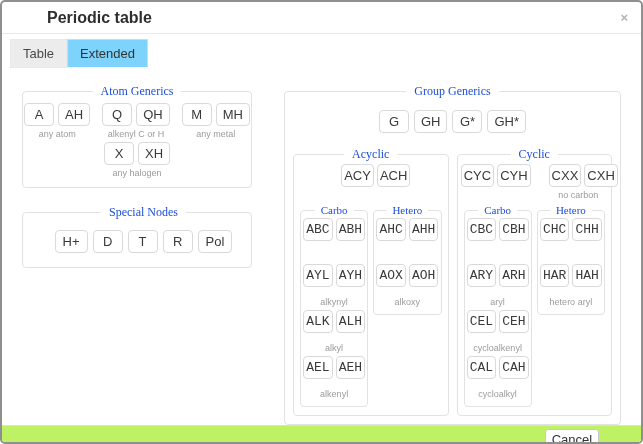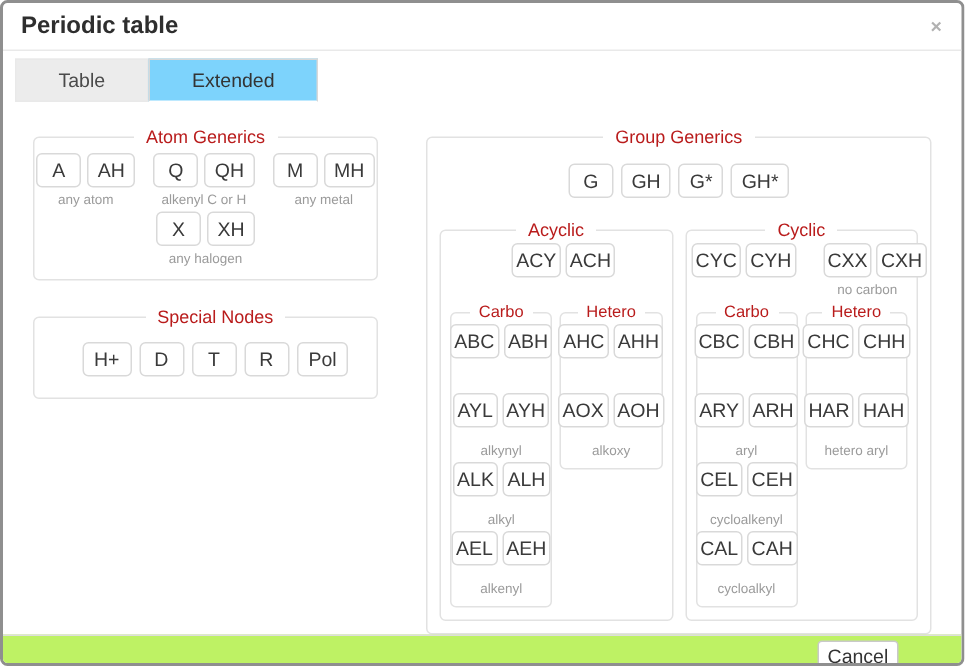--- a/index.html
+++ b/index.html
@@ -5,37 +5,37 @@
   html, body { margin:0; padding:0; background:#fff; }
   body { width:643px; height:444px; font-family:"Liberation Sans", sans-serif; }
 
   .dialog {
     width:643px; height:444px; box-sizing:border-box;
     border:2px solid #8f8f8f; border-radius:5px; background:#fff;
     display:flex; flex-direction:column; overflow:hidden;
   }
 
   .header { position:relative; padding:7px 12px 6px; border-bottom:1px solid #e9e9e9; flex:none; }
-  .title { font-size:16px; font-weight:bold; color:#2e2e2e; }
+  .title { font-size:16px; font-weight:bold; color:#2e2e2e;margin-left:33px; }
   .close {
     position:absolute; top:9px; right:13px; font-size:13px; font-weight:bold;
     color:#b2b2b2; line-height:1; cursor:pointer;
   }
 
   .tabbar { display:flex; padding:5px 0 0 8px; flex:none; }
-  .tab { font-size:13px; padding:6px 28px; cursor:pointer; border:1px solid transparent; }
+  .tab { font-size:13px; padding:6px 12px; cursor:pointer; border:1px solid transparent; }
   .tab-inactive { background:#ececec; border-color:#e9e9e9; color:#4a4a4a; }
   .tab-active { background:#7dd3fc; border-color:#d8d8d8; border-bottom-color:#fff; color:#333; }
 
   .content { flex:1; display:flex; gap:32px; padding:16px 20px 0 20px; align-items:flex-start; }
   .left-col { width:230px; flex:none; display:flex; flex-direction:column; }
   .right-col { flex:1; min-width:0; }
 
   fieldset { border:1px solid #e2e2e2; border-radius:4px; margin:0; padding:4px 8px 8px; min-width:0; }
-  legend { font-size:12px; color:#b91c1c; padding:0 8px; margin:0 auto; white-space:nowrap; }
+  legend { font-size:12px; color:#1d4ed8; padding:0 8px; margin:0 auto; white-space:nowrap;font-family:Liberation Serif, serif; }
   fieldset.sub2 legend { font-size:11px; padding:0 6px; }
 
   .gbtn {
     font-family:inherit; font-size:13px; color:#3a3a3a; background:#fff;
     border:1px solid #d9d9d9; border-radius:4px;
     min-width:30px; height:23px; padding:1px 6px; box-sizing:border-box;
     cursor:pointer; white-space:nowrap; line-height:18px;
   }
   .gbtn-sm { padding:1px 2px; min-width:29px; }
 
@@ -51,21 +51,21 @@
 
   .gg-top { display:flex; justify-content:center; gap:5px; margin:7px 0 14px; }
   .gg-cols { display:flex; gap:8px; align-items:center; }
   .gg-cols > fieldset { flex:1; padding:2px 6px 8px; }
 
   .sub-top { display:flex; justify-content:center; gap:8px; margin-bottom:3px; }
   .sub-top .pair-btns { gap:3px;padding-left:10px; }
   .sub-cols { display:flex; gap:5px; align-items:flex-start; }
   .sub-cols > fieldset { flex:1; padding:2px 3px 6px; }
   .stack { display:flex; flex-direction:column; align-items:center; gap:2px; }
-  .stack .pair-btns { gap:3px; }
+  .stack .pair-btns { gap:3px;font-family:Liberation Mono, monospace; }
   .sub2 .caption { margin-top:10px; }
 
   .footer {
     flex:none; height:29px; box-sizing:border-box; background:#bef264;
     border-top:1px solid #dedede; display:flex; justify-content:flex-end;
     align-items:center; gap:5px; padding:3px 4px;
   }
   .btn-footer {
     font-family:inherit; font-size:13px; height:22px; box-sizing:border-box;
     padding:2px 6px; border-radius:3px; cursor:pointer; line-height:16px;

